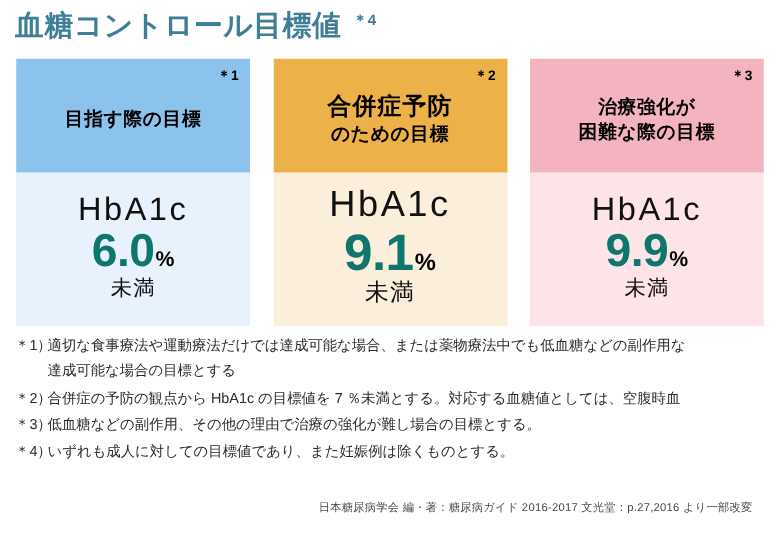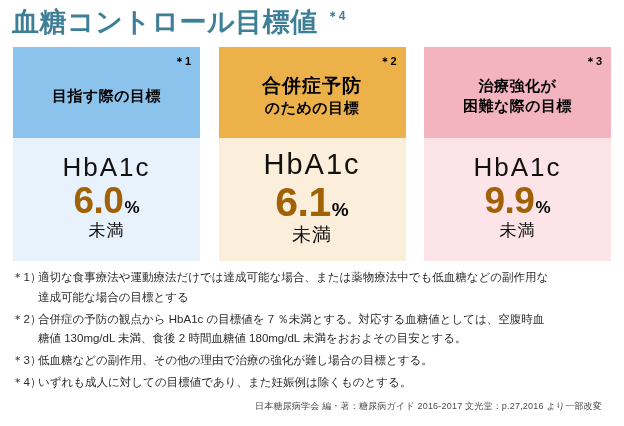--- a/index.html
+++ b/index.html
@@ -26,21 +26,21 @@
   
   .title-row {
     position: absolute;
     left: 12px;
     top: 9px;
     display: flex;
     align-items: flex-start;
     white-space: nowrap;
   }
   .title-text {
-    font-size: 27px;
+    font-size: 23px;
     font-weight: bold;
     color: #3d7f96;
     letter-spacing: 0.5px;
     line-height: 1;
   }
   .title-sup {
     font-size: 12px;
     font-weight: bold;
     color: #3d7f96;
     margin-left: 9px;
@@ -117,21 +117,21 @@
   .value-row {
     display: flex;
     align-items: baseline;
     justify-content: center;
     margin-top: 1px;
   }
   .value-num {
     font-size: 37px;
     font-weight: bold;
     letter-spacing: -0.5px;
-    color: #a16207;
+    color: #0f766e;
     line-height: 1.05;
   }
   .value-unit {
     font-size: 17px;
     font-weight: bold;
     color: #000000;
     margin-left: 1px;
     line-height: 1;
   }
   .value-cap {
@@ -215,21 +215,21 @@
 
     <div class="panel mid">
       <div class="panel-head" id="head1" style="background: rgb(237, 177, 74);">
         <span class="head-sup">＊2</span>
         <span class="head-line l1">合併症予防</span>
         <span class="head-line l2">のための目標</span>
       </div>
       <div class="panel-body" id="body1" style="background: rgb(251, 238, 219);">
         <span class="hba1c">HbA1c</span>
         <span class="value-row">
-          <span class="value-num">6.1</span>
+          <span class="value-num">9.1</span>
           <span class="value-unit">%</span>
         </span>
         <span class="value-cap">未満</span>
       </div>
     </div>
 
     <div class="panel last">
       <div class="panel-head" id="head2" style="background: rgb(243, 179, 191);">
         <span class="head-sup">＊3</span>
         <span class="head-line l1">治療強化が</span>
@@ -254,21 +254,20 @@
       <span class="note-body">
         <span class="l">適切な食事療法や運動療法だけでは達成可能な場合、または薬物療法中でも低血糖などの副作用な</span>
         <span class="l">達成可能な場合の目標とする</span>
       </span>
     </div>
 
     <div class="note">
       <span class="note-mark">＊2）</span>
       <span class="note-body">
         <span class="l">合併症の予防の観点から HbA1c の目標値を 7 ％未満とする。対応する血糖値としては、空腹時血</span>
-        <span class="l">糖値 130mg/dL 未満、食後 2 時間血糖値 180mg/dL 未満をおおよその目安とする。</span>
       </span>
     </div>
 
     <div class="note">
       <span class="note-mark">＊3）</span>
       <span class="note-body">
         <span class="l">低血糖などの副作用、その他の理由で治療の強化が難し場合の目標とする。</span>
       </span>
     </div>
 

